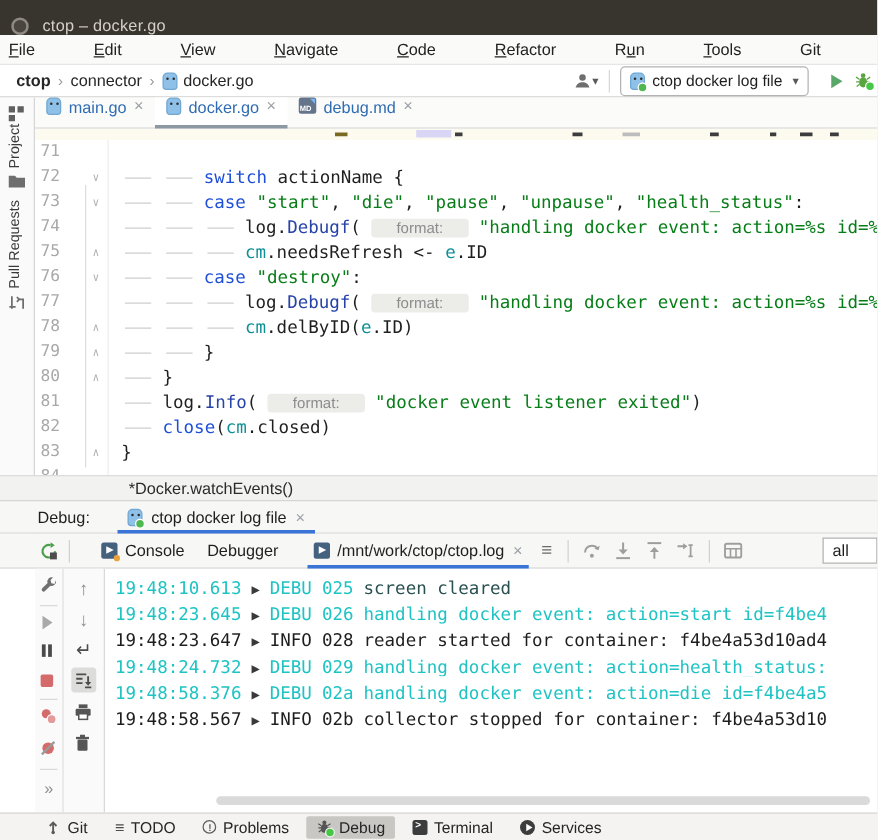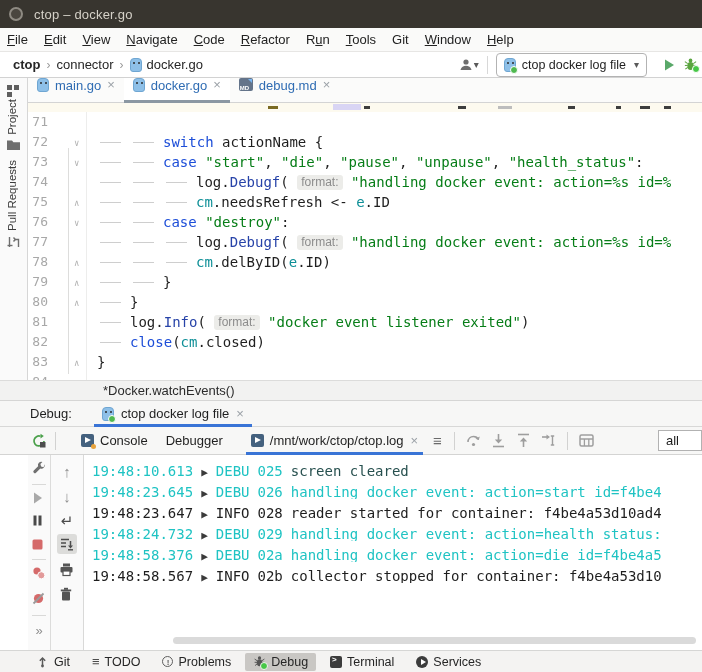--- a/index.html
+++ b/index.html
@@ -1,26 +1,26 @@
 <!DOCTYPE html>
 <html><head>
 <meta charset="utf-8">
 <style>
   html,body{margin:0;padding:0;background:#e9e9e9;}
   #app{position:relative;width:702px;height:672px;overflow:hidden;background:#fff;
        font-family:"Liberation Sans",sans-serif;-webkit-font-smoothing:antialiased;}
   
   .titlebar{position:absolute;left:0;top:0;width:702px;height:28px;background:#38352f;
-            display:flex;align-items:center;}
+            display:flex;align-items:flex-end;}
   .win-btn{width:10px;height:10px;border-radius:50%;border:2px solid #8f8b83;background:#4a463f;
            margin-left:9px;flex:none;}
   .win-title{color:#d5d1c8;font-size:13px;margin-left:11px;letter-spacing:.2px;}
   
   .menubar{position:absolute;left:0;top:28px;width:702px;height:24px;background:#fafaf9;
-           display:flex;align-items:center;border-bottom:1px solid #e7e6e4;box-sizing:border-box;}
+           display:flex;align-items:center;border-bottom:1px solid #e7e6e4;box-sizing:border-box;gap:31px;}
   .menu-item{font-size:13px;color:#222;padding:0 8px;cursor:default;}
   .menu-item:first-child{padding-left:7px;}
   u{text-decoration:underline;}
   
   .navbar{position:absolute;left:0;top:52px;width:702px;height:26px;background:#ffffff;
           border-bottom:1px solid #d2d2d2;box-sizing:border-box;display:flex;align-items:center;}
   .crumb{font-size:13px;color:#262626;}
   .crumb.root{font-weight:bold;margin-left:13px;}
   .crumb-sep{color:#9a9a9a;font-size:12px;margin:0 6px;}
   .nav-right{margin-left:auto;display:flex;align-items:center;}
@@ -66,21 +66,21 @@
   .fold .fmark{position:absolute;left:26px;top:1px;font-size:9px;color:#b2b2b2;}
   .codetxt{padding-left:10px;display:flex;overflow:hidden;flex:1;}
   .ws{flex:none;width:33px;position:relative;}
   .ws::before{content:"";position:absolute;left:3px;right:9px;top:10px;border-top:1px solid #cecece;}
   .foldline{position:absolute;left:40px;top:36px;width:1px;height:226px;background:#dddddc;}
   .kw{color:#1d4ed8;}
   .str{color:#067d17;}
   .fn{color:#2743a8;}
   .vr{color:#0e8f97;}
   .pl{color:#1f1f1f;}
-  .hint{background:#ececE9;color:#8c8c8c;border-radius:3px;padding:0 4px;align-self:center;
+  .hint{background:#ececE9;color:#8c8c8c;border-radius:3px;padding:0 20px;align-self:center;
         font:12px "Liberation Sans",sans-serif;height:15px;line-height:15px;}
   
   .context-bar{position:absolute;left:0;top:380px;width:702px;height:20px;background:#f2f2f1;
         border-top:1px solid #dcdcdb;box-sizing:border-box;font-size:13px;color:#2b2b2b;
         line-height:19px;padding-left:103px;}
   
   .debug-header{position:absolute;left:0;top:400px;width:702px;height:27px;background:#f7f7f6;
         border-top:1px solid #d6d6d5;border-bottom:1px solid #d8d8d7;box-sizing:border-box;
         display:flex;align-items:center;}
   .debug-header .dlabel{font-size:13px;color:#1f1f1f;margin-left:30px;}

